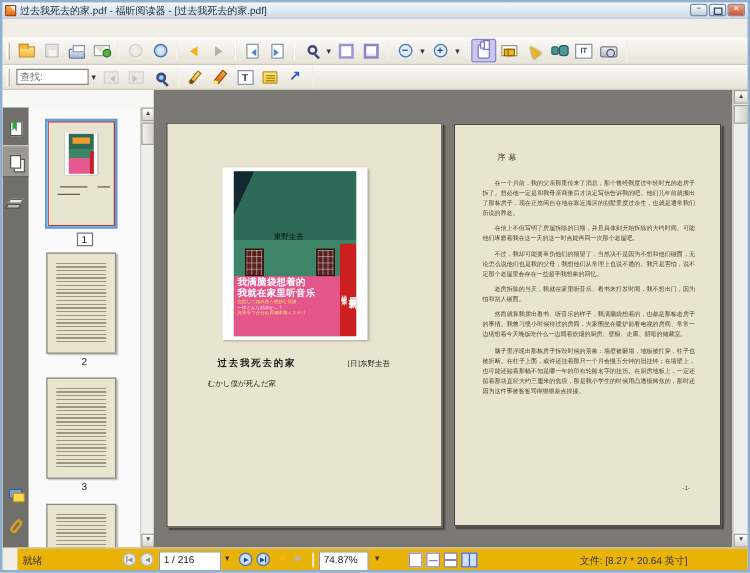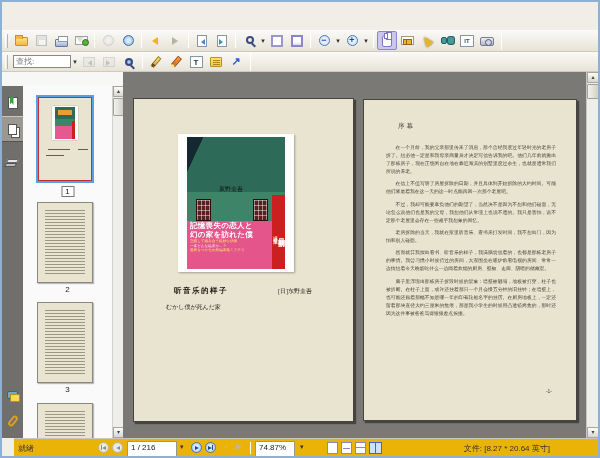--- a/index.html
+++ b/index.html
@@ -161,20 +161,29 @@
 .lo.c3{background:linear-gradient(#fff 45%,#8a88b8 45%,#8a88b8 55%,#fff 55%),linear-gradient(90deg,#fff 45%,#8a88b8 45%,#8a88b8 55%,#fff 55%)}
 .lo.c4{width:13px;background:#cfe0f8;border:1px solid #4466cc}
 .lo.c4::after{content:"";position:absolute;left:5px;top:0;bottom:0;width:1px;background:#4466cc}
 .stcaret{position:absolute;font-size:7px;color:#333;top:4px}
 </style>
 </head>
 <body>
 
 <div class="window">
 
+  <div class="titlebar">
+    <span class="appico"></span>
+    <span class="title">过去我死去的家.pdf - 福昕阅读器 - [过去我死去的家.pdf]</span>
+    <span class="winbtns">
+      <span class="wb">−</span>
+      <span class="wb max"></span>
+      <span class="wb cls">×</span>
+    </span>
+  </div>
 
 
   <div class="tbrow tb1">
     <span class="grip"></span>
     <span class="tbb">
         <span class="icfolder"></span>
       </span>
     <span class="tbb dis">
         <span class="icfloppy"></span>
       </span>
@@ -331,33 +340,33 @@
     <div class="docarea">
 
       <div class="pageface pageL">
         <div class="photo">
           <div class="cover">
             <div class="roof"></div>
             <div class="cauthor">東野圭吾</div>
             <div class="cwin w1"></div>
             <div class="cwin w2"></div>
             <div class="pinkband">
-              <div class="pb-big">記憶喪失の恋人と</div>
-              <div class="pb-big">幻の家を訪れた僕</div>
+              <div class="pb-big">我满脑袋想着的</div>
+              <div class="pb-big">我就在家里听音乐</div>
               <div class="pb-sm y">交錯して絡み合う絶妙な伏線</div>
               <div class="pb-sm">一体どんな結末か…？</div>
               <div class="pb-sm y">意表をつかせぬ長編本格ミステリ</div>
             </div>
             <div class="redstrip">
               <span class="badge">最新刊</span>
               <span class="pub">講談社文庫</span>
             </div>
           </div>
         </div>
-        <div class="lp-title">听音乐的样子</div>
+        <div class="lp-title">过去我死去的家</div>
         <div class="lp-author">[日]东野圭吾</div>
         <div class="lp-jp">むかし僕が死んだ家</div>
       </div>
 
       <div class="pageface pageR">
         <div class="rp-head">序幕</div>
         <div class="rp-body">
           <p>在一个月前，我的父亲那里传来了消息，那个曾经我度过年轻时光的老房子拆了。想必他一定是和我母亲商量后才决定写信告诉我的吧。他们几年前就搬出了那栋房子，现在正悠闲自在地在靠近海滨的别墅里度过余生，也就是通常我们所说的养老。</p>
           <p>在信上不但写明了房屋拆除的日期，并且具体到开始拆除的大约时间。可能他们琢磨着我在这一天的这一时点能再回一次那个老屋吧。</p>
           <p>不过，我却可能要辜负他们的期望了，当然决不是因为不想和他们碰面，无论怎么说他们也是我的父母，我想他们从常理上也说不通的。我只是害怕，说不定那个老屋里会存在一些超乎我想象的回忆。</p>

